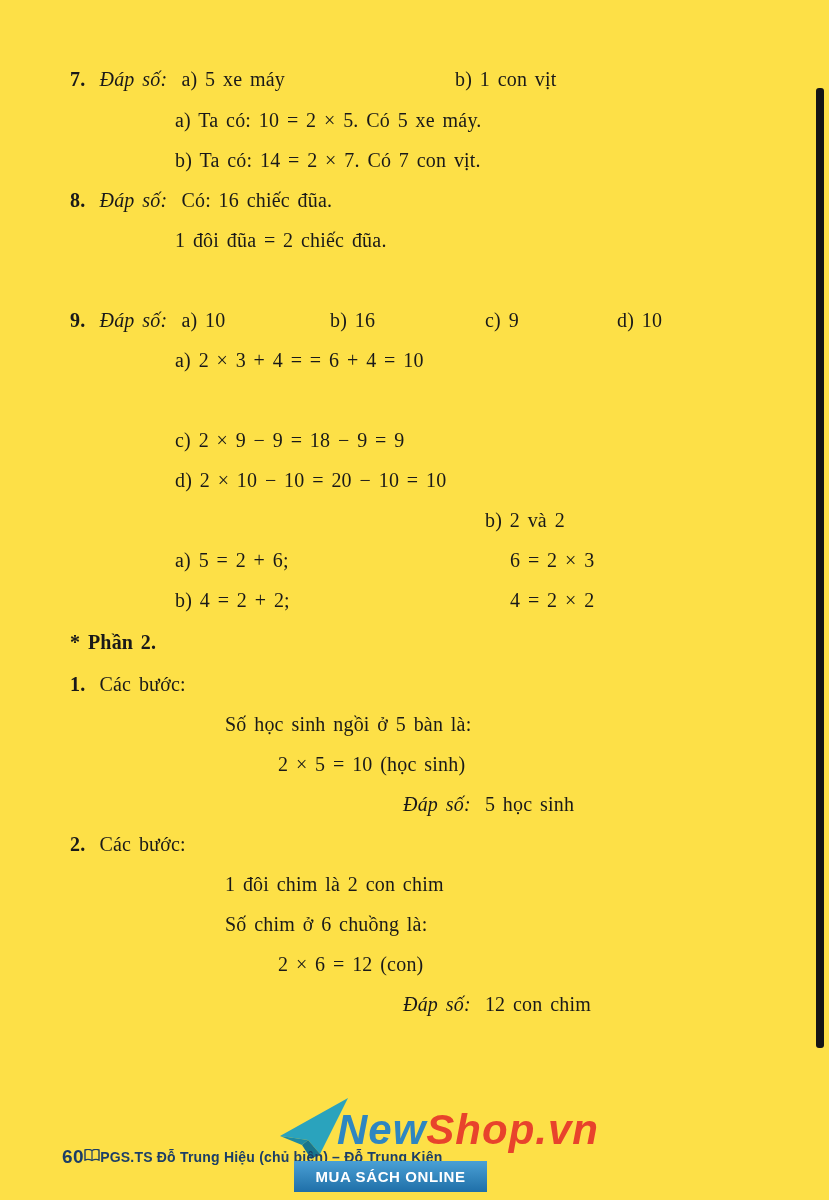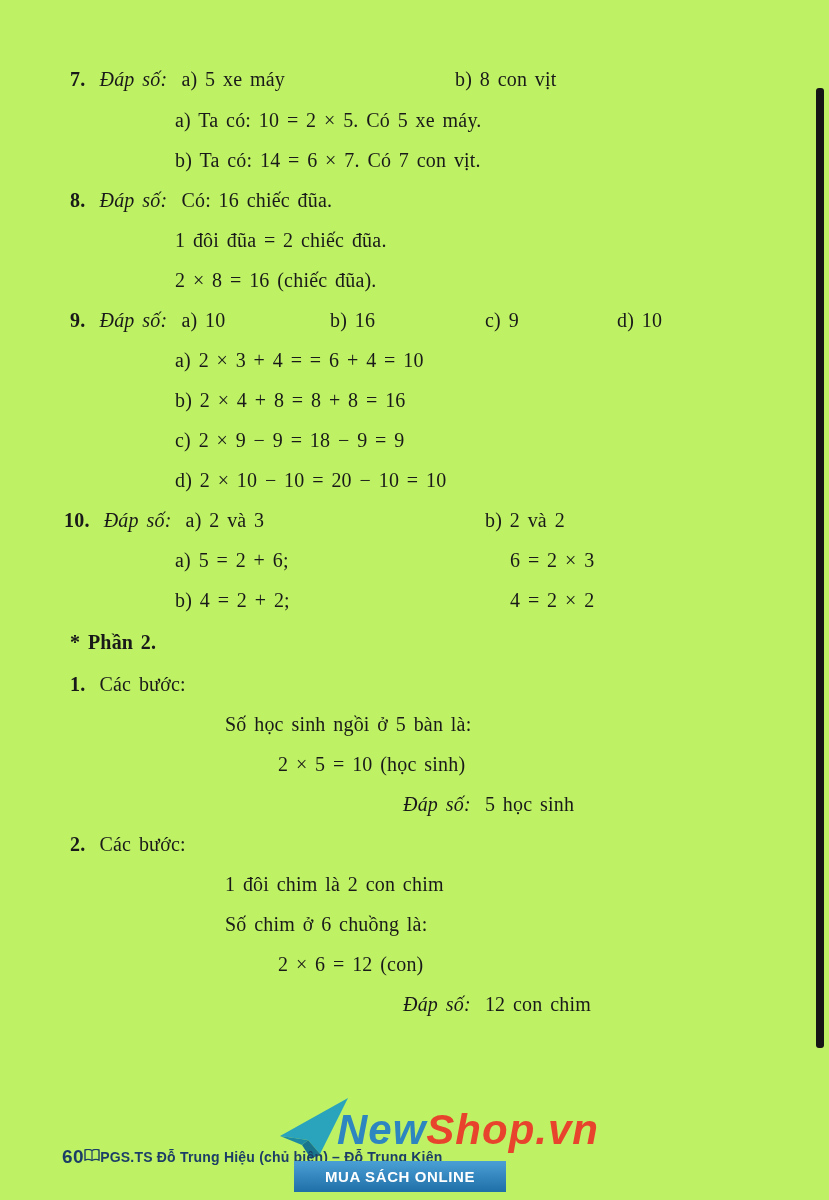--- a/index.html
+++ b/index.html
@@ -4,21 +4,21 @@
 <style>
   * { margin:0; padding:0; box-sizing:border-box; }
   html,body { width:829px; height:1200px; }
   body {
     position:relative;
     background:#fdfdfa;
     font-family:"Liberation Serif","DejaVu Serif",serif;
     color:#191919;
     overflow:hidden;
   }
-  .page { position:absolute; inset:0; background:#bef264; }
+  .page { position:absolute; inset:0; background:#fde047; }
   .run {
     position:absolute;
     font-size:20px;
     line-height:25px;
     white-space:nowrap;
     letter-spacing:0.2px;
     word-spacing:2.5px;
   }
   .b { font-weight:bold; }
   .i { font-style:italic; }
@@ -39,21 +39,21 @@
   .logo-text {
     position:absolute; left:337px; top:1106px;
     font-family:"Liberation Sans","DejaVu Sans",sans-serif;
     font-weight:bold; font-style:italic; font-size:42px;
     letter-spacing:1px; white-space:nowrap;
   }
   .logo-new  { color:#2e86c1; }
   .logo-shop { color:#e8432c; }
   .banner {
     position:absolute; left:294px; top:1161px;
-    width:212px; height:31px;
+    width:193px; height:31px;
     background:linear-gradient(#4aa0d5,#1f6fa8);
     color:#ffffff;
     font-family:"Liberation Sans","DejaVu Sans",sans-serif;
     font-weight:bold; font-size:15px; letter-spacing:0.6px;
     display:flex; align-items:center; justify-content:center;
   }
 
   
   .edge-strip {
     position:absolute; left:816px; top:88px;
@@ -64,50 +64,43 @@
 </head>
 <body>
 
 <div class="page">
 
   <div class="run" style="top:67px;left:70px">
     <span class="b sp">7.</span>
     <span class="i sp">Đáp số:</span>
     <span>a) 5 xe máy</span>
   </div>
-  <div class="run" style="top:67px;left:455px">b) 8 con vịt</div>
+  <div class="run" style="top:67px;left:455px">b) 1 con vịt</div>
   <div class="run" style="top:108px;left:175px">a) Ta có: 10 = 2 × 5. Có 5 xe máy.</div>
-  <div class="run" style="top:148px;left:175px">b) Ta có: 14 = 6 × 7. Có 7 con vịt.</div>
+  <div class="run" style="top:148px;left:175px">b) Ta có: 14 = 2 × 7. Có 7 con vịt.</div>
 
   <div class="run" style="top:188px;left:70px">
     <span class="b sp">8.</span>
     <span class="i sp">Đáp số:</span>
     <span>Có: 16 chiếc đũa.</span>
   </div>
   <div class="run" style="top:228px;left:175px">1 đôi đũa = 2 chiếc đũa.</div>
-  <div class="run" style="top:268px;left:175px">2 × 8 = 16 (chiếc đũa).</div>
 
   <div class="run" style="top:308px;left:70px">
     <span class="b sp">9.</span>
     <span class="i sp">Đáp số:</span>
     <span>a) 10</span>
   </div>
   <div class="run" style="top:308px;left:330px">b) 16</div>
   <div class="run" style="top:308px;left:485px">c) 9</div>
   <div class="run" style="top:308px;left:617px">d) 10</div>
   <div class="run" style="top:348px;left:175px">a) 2 × 3 + 4 = = 6 + 4 = 10</div>
-  <div class="run" style="top:388px;left:175px">b) 2 × 4 + 8 = 8 + 8 = 16</div>
   <div class="run" style="top:428px;left:175px">c) 2 × 9 − 9 = 18 − 9 = 9</div>
   <div class="run" style="top:468px;left:175px">d) 2 × 10 − 10 = 20 − 10 = 10</div>
 
-  <div class="run" style="top:508px;left:64px">
-    <span class="b sp">10.</span>
-    <span class="i sp">Đáp số:</span>
-    <span>a) 2 và 3</span>
-  </div>
   <div class="run" style="top:508px;left:485px">b) 2 và 2</div>
   <div class="run" style="top:548px;left:175px">a) 5 = 2 + 6;</div>
   <div class="run" style="top:548px;left:510px">6 = 2 × 3</div>
   <div class="run" style="top:588px;left:175px">b) 4 = 2 + 2;</div>
   <div class="run" style="top:588px;left:510px">4 = 2 × 2</div>
 
   <div class="run b" style="top:630px;left:70px">* Phần 2.</div>
 
   <div class="run" style="top:672px;left:70px">
     <span class="b sp">1.</span>

